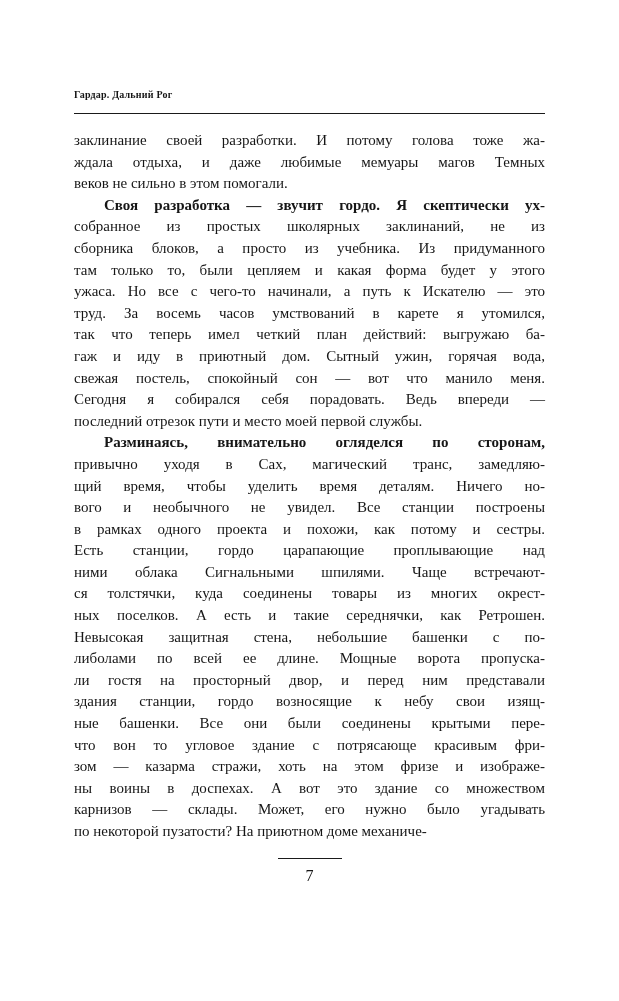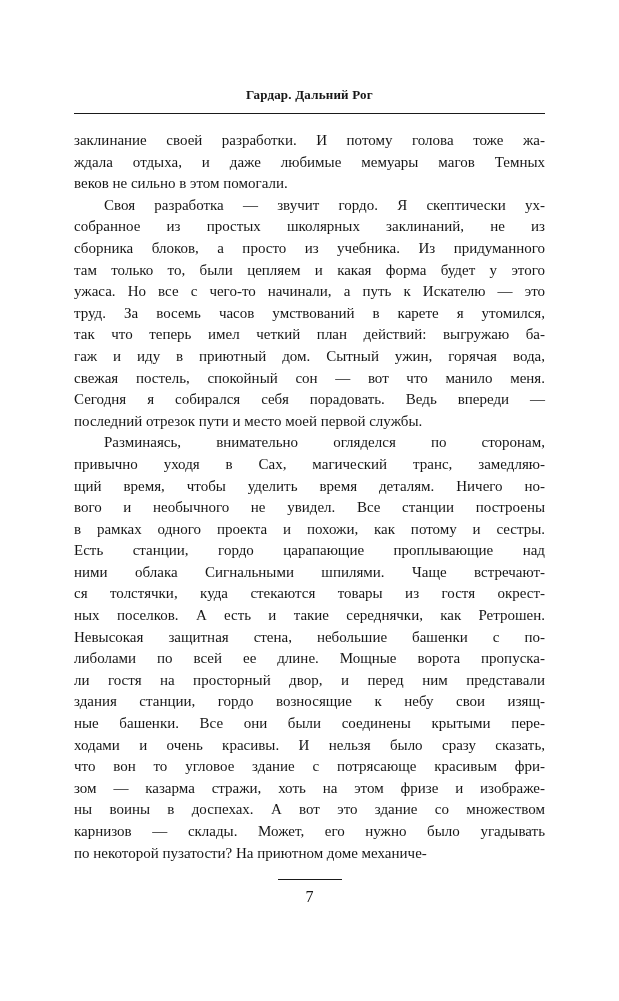--- a/index.html
+++ b/index.html
@@ -16,23 +16,23 @@
     box-sizing: border-box;
     padding: 86px 74px 0 74px;
     font-family: "Liberation Serif", "DejaVu Serif", serif;
     color: #161616;
     overflow: hidden;
   }
   .running-head {
     margin-bottom: 16px;
   }
   .running-title {
-    text-align: center;
+    text-align: left;
     font-weight: bold;
-    font-size: 13px;
+    font-size: 10px;
     line-height: 18px;
     margin-bottom: 9px;
     letter-spacing: 0.2px;
   }
   .header-rule {
     height: 1px;
     background: #1a1a1a;
   }
   .text-block {
     font-size: 15px;
@@ -44,20 +44,21 @@
   .line {
     text-align: justify;
     text-align-last: justify;
     white-space: normal;
   }
   .line.last {
     text-align-last: left;
   }
   .paragraph.indent .line.first {
     text-indent: 30px;
+    font-weight: bold;
   }
   .page-footer {
     margin-top: 15px;
   }
   .footer-rule {
     width: 64px;
     height: 1px;
     background: #1a1a1a;
     margin: 0 auto 7px auto;
   }
@@ -96,28 +97,27 @@
         <div class="line last">последний отрезок пути и место моей первой службы.</div>
       </div>
       <div class="paragraph indent">
         <div class="line first">Разминаясь, внимательно огляделся по сторонам,</div>
         <div class="line">привычно уходя в Сах, магический транс, замедляю-</div>
         <div class="line">щий время, чтобы уделить время деталям. Ничего но-</div>
         <div class="line">вого и необычного не увидел. Все станции построены</div>
         <div class="line">в рамках одного проекта и похожи, как потому и сестры.</div>
         <div class="line">Есть станции, гордо царапающие проплывающие над</div>
         <div class="line">ними облака Сигнальными шпилями. Чаще встречают-</div>
-        <div class="line">ся толстячки, куда стекаются товары из гостя окрест-</div>
+        <div class="line">ся толстячки, куда соединены товары из многих окрест-</div>
         <div class="line">ных поселков. А есть и такие середнячки, как Ретрошен.</div>
         <div class="line">Невысокая защитная стена, небольшие башенки с по-</div>
         <div class="line">либолами по всей ее длине. Мощные ворота пропуска-</div>
         <div class="line">ли гостя на просторный двор, и перед ним представали</div>
         <div class="line">здания станции, гордо возносящие к небу свои изящ-</div>
         <div class="line">ные башенки. Все они были соединены крытыми пере-</div>
-        <div class="line">ходами и очень красивы. И нельзя было сразу сказать,</div>
         <div class="line">что вон то угловое здание с потрясающе красивым фри-</div>
         <div class="line">зом — казарма стражи, хоть на этом фризе и изображе-</div>
         <div class="line">ны воины в доспехах. А вот это здание со множеством</div>
         <div class="line">карнизов — склады. Может, его нужно было угадывать</div>
         <div class="line last">по некоторой пузатости? На приютном доме механиче-</div>
       </div>
     </main>
 
   <footer class="page-footer">
     <div class="footer-rule"></div>

